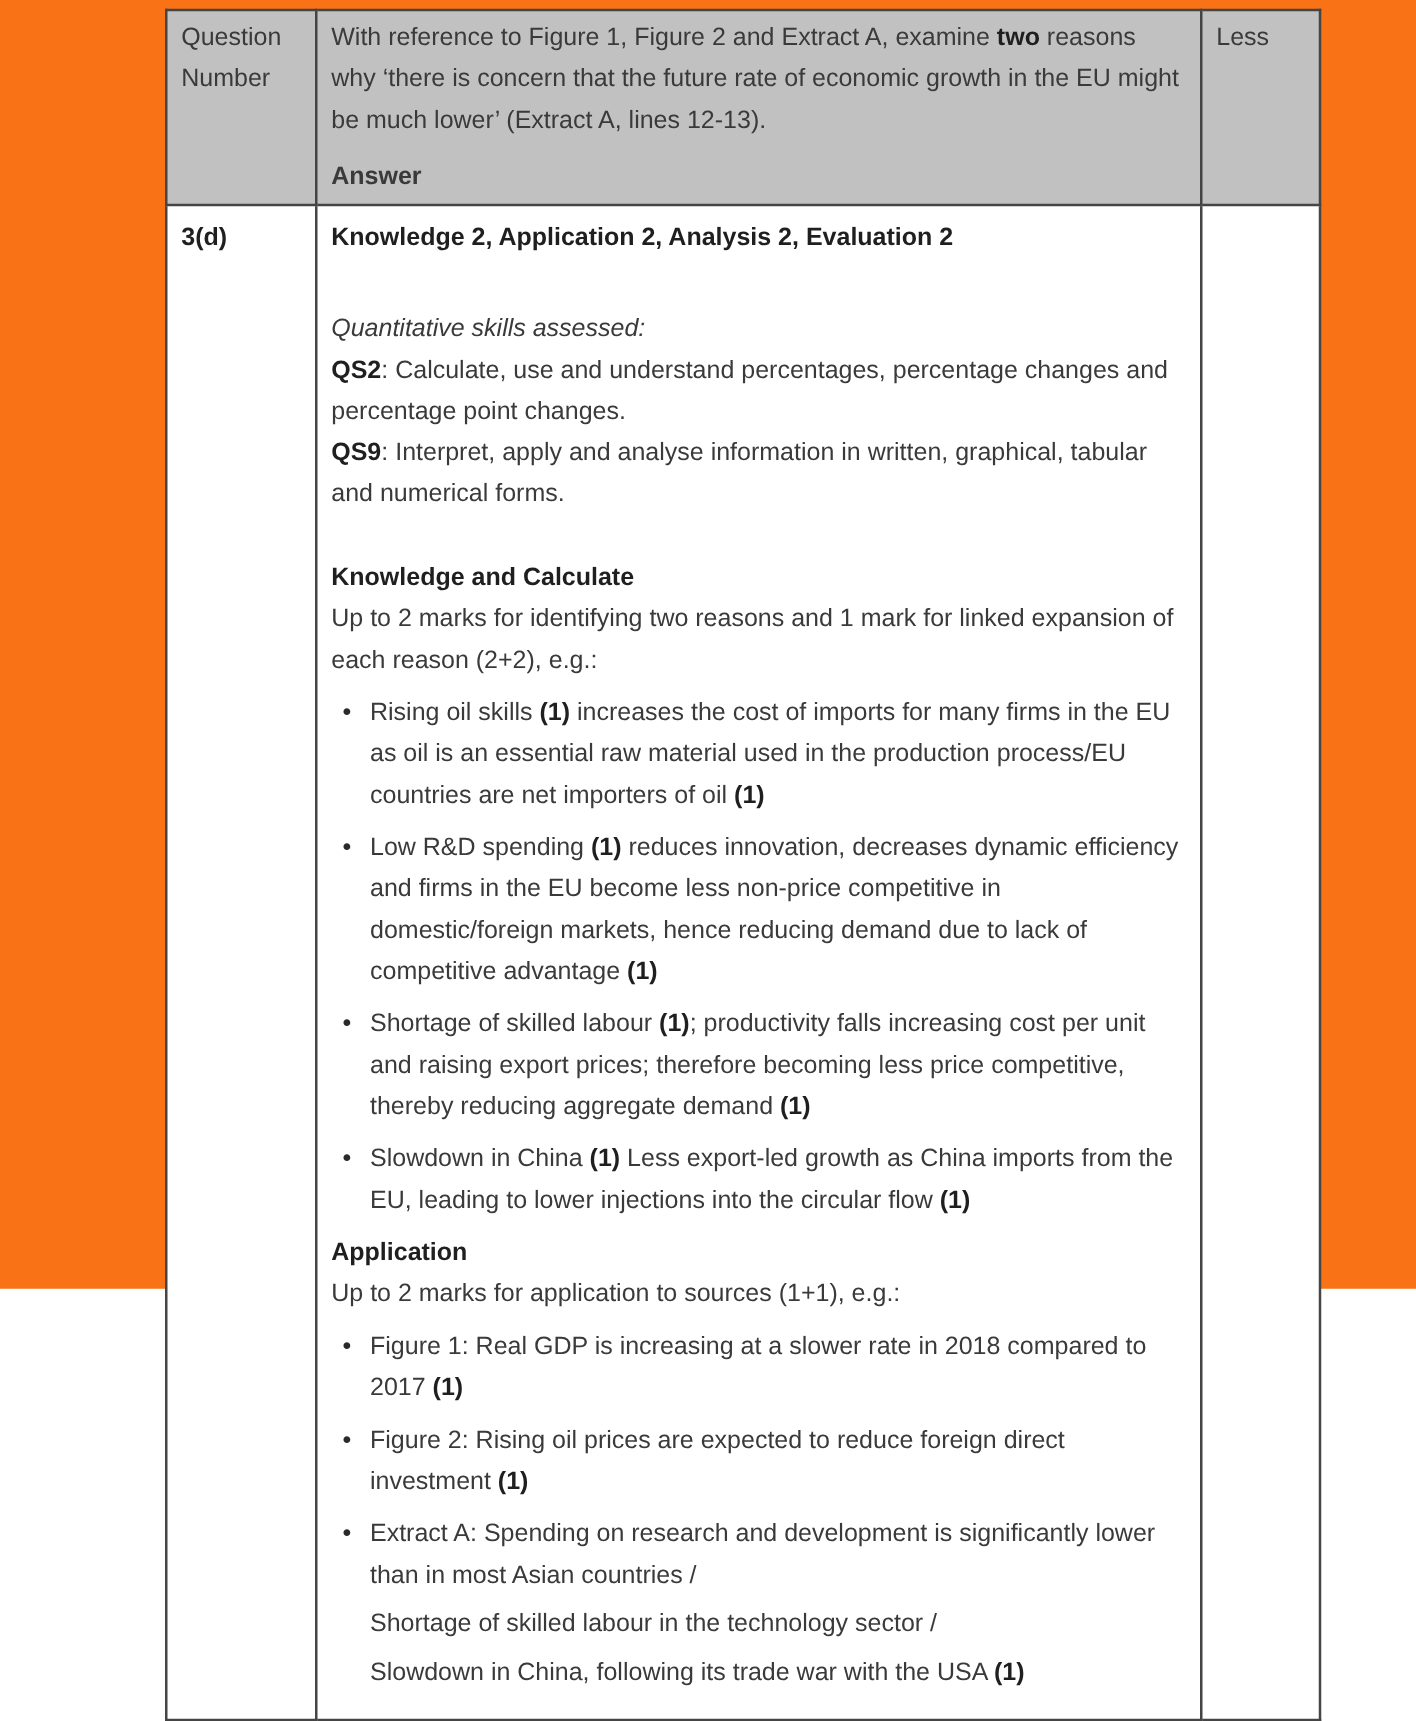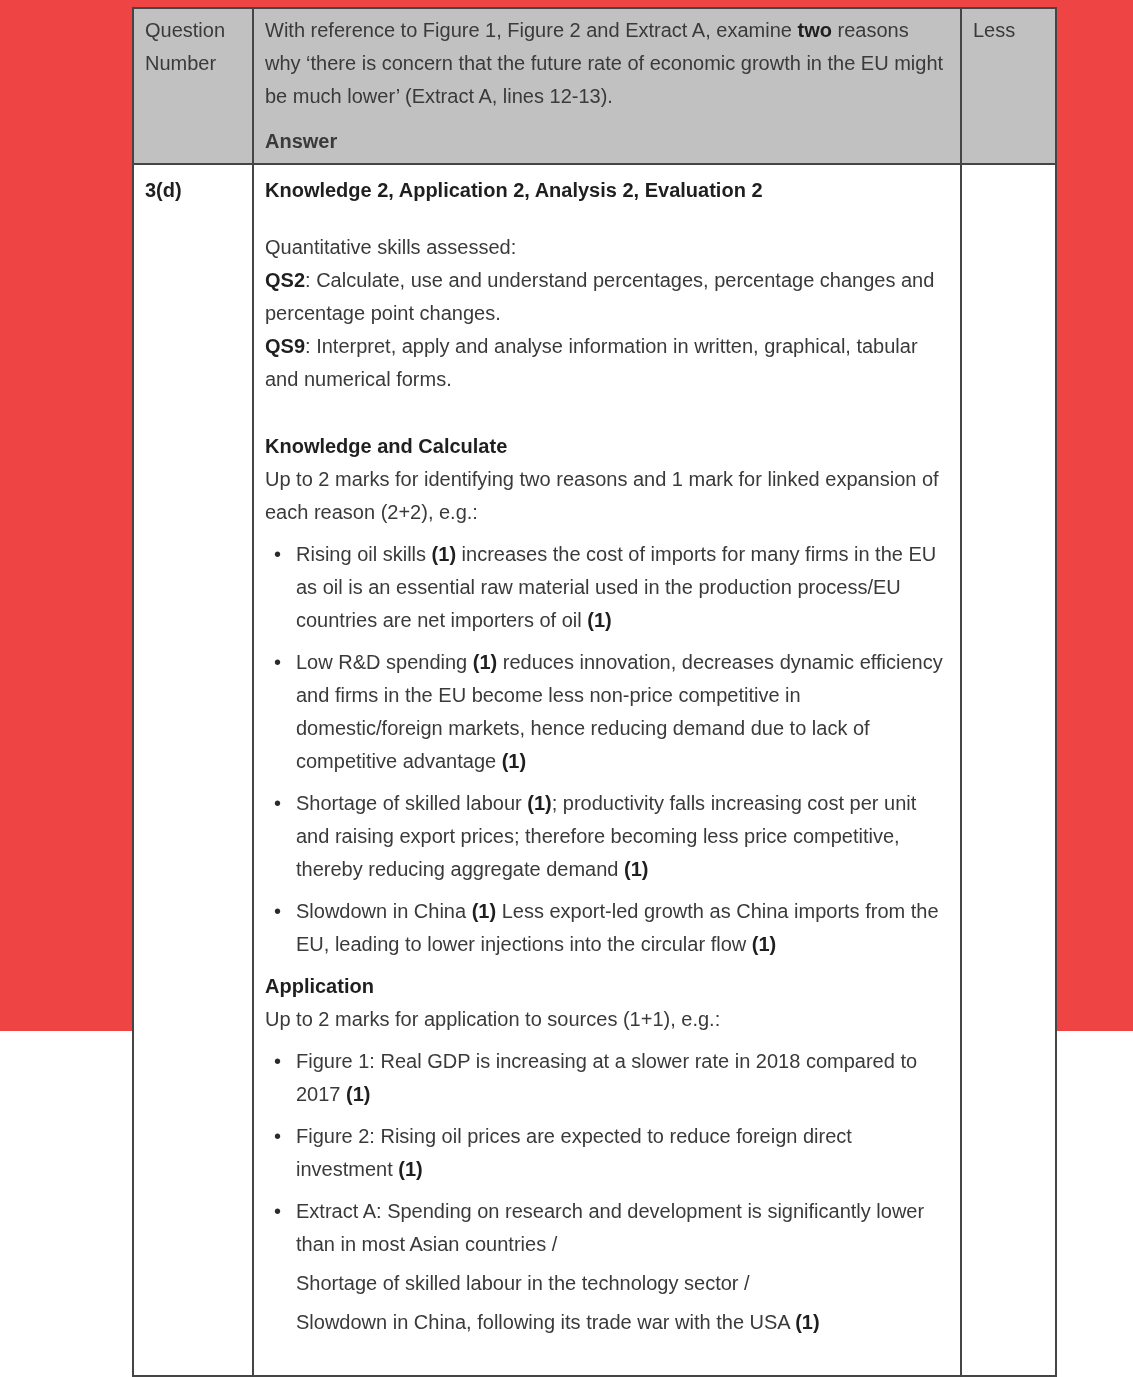--- a/index.html
+++ b/index.html
@@ -3,21 +3,21 @@
 <meta charset="utf-8">
 <style>
   * { box-sizing: border-box; }
   html, body { margin: 0; padding: 0; }
   body {
     width: 1133px; height: 1377px;
     background: #ffffff;
     font-family: "Liberation Sans", "DejaVu Sans", sans-serif;
     color: #3a3a3a;
   }
-  .sheet { position: relative; width: 1133px; height: 1031px; background: #ef4444; }
+  .sheet { position: relative; width: 1133px; height: 1031px; background: #f97316; }
   table.ms {
     position: absolute; left: 132px; top: 7px;
     width: 923px;
     border-collapse: collapse;
     table-layout: fixed;
   }
   table.ms td {
     border: 2px solid #454545;
     vertical-align: top;
     font-size: 20px;
@@ -25,21 +25,21 @@
     padding: 5px 12px 5px 11px;
   }
   tr.hdr td { background: #c1c1c1; height: 143px; }
   tr.bodyrow td { height: 1212px; background: #ffffff; padding-top: 9px; }
   .col-qnum { width: 120px; }
   .col-ans  { width: 708px; }
   .col-mark { width: 95px; }
   p { margin: 0; }
   b, .bold { font-weight: 700; color: #1f1f1f; }
   .answer-label { margin-top: 12px; font-weight: bold; }
-  .gap24 { margin-top: 24px; }
+  .gap24 { margin-top: 40px; font-style: italic; }
   .gap33 { margin-top: 34px; }
   .gap9  { margin-top: 9px; }
   ul.bullets { margin: 0; padding: 0; list-style: none; }
   ul.bullets li {
     position: relative;
     padding-left: 31px;
     margin-top: 9px;
   }
   ul.bullets li::before {
     content: "\2022";

